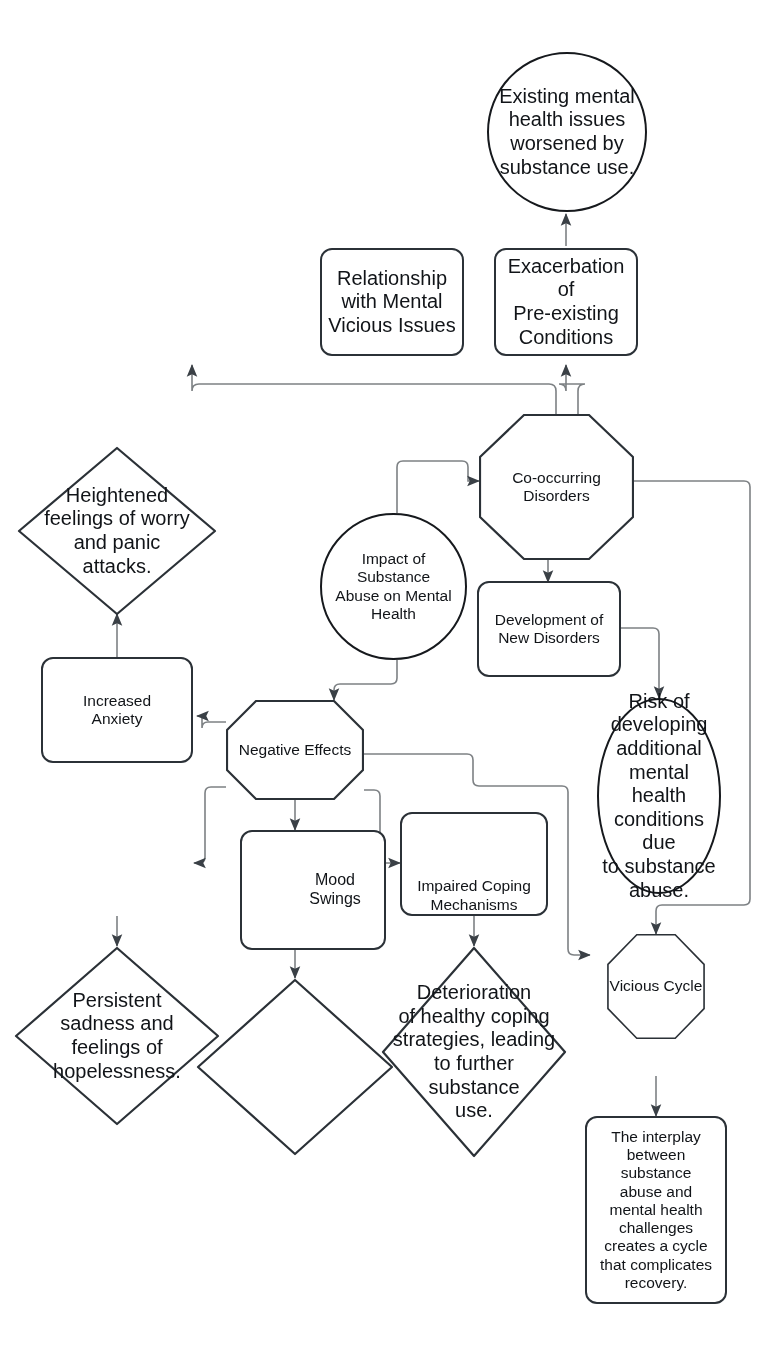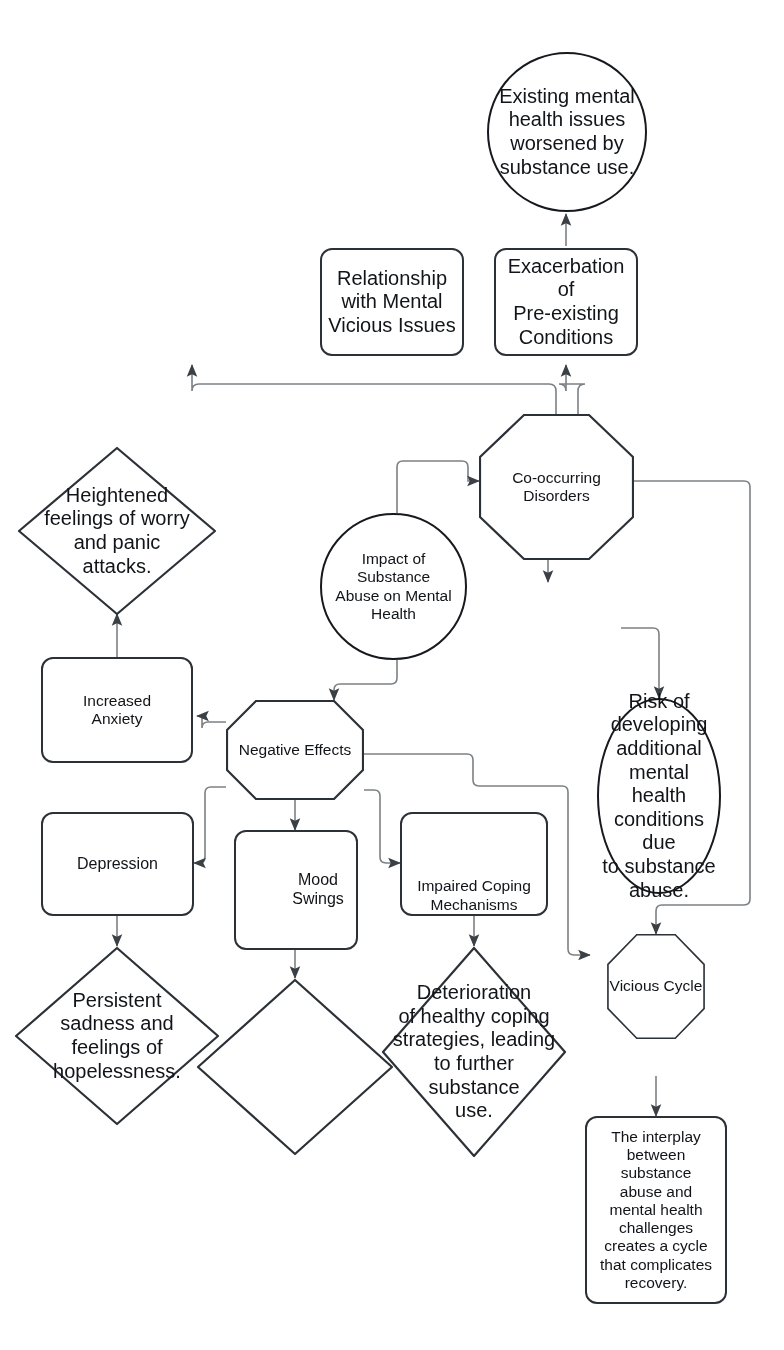--- a/index.html
+++ b/index.html
@@ -108,20 +108,24 @@
   <div class="node dia f15" style="left:17px;top:446px;width:200px;height:170px;">
     <svg class="diashape" viewBox="0 0 200 170" xmlns="http://www.w3.org/2000/svg">
       <polygon points="100,2 198,85 100,168 2,85" fill="#ffffff" stroke="#2b3137" stroke-width="2.2" stroke-linejoin="round"></polygon>
     </svg>
     <span class="txt" style="width:150px;padding:0;">Heightened
 feelings of worry
 and panic
 attacks.</span>
   </div>
 
+  <div class="node rbox f155" style="left:477px;top:581px;width:144px;height:96px;">
+    <span class="txt">Development of
+New Disorders</span>
+  </div>
 
   <div class="node ellip f15" style="left:597px;top:698px;width:124px;height:196px;">
     <span class="txt" style="width:128px;padding:0;">Risk of
 developing
 additional
 mental health
 conditions due
 to substance
 abuse.</span>
   </div>
@@ -131,25 +135,22 @@
 Anxiety</span>
   </div>
 
   <div class="node oct f155" style="left:226px;top:700px;width:138px;height:100px;">
     <svg class="octshape" viewBox="0 0 138 100" xmlns="http://www.w3.org/2000/svg">
       <polygon points="30,1 108,1 137,30 137,70 108,99 30,99 1,70 1,30" fill="#ffffff" stroke="#2b3137" stroke-width="2.2" stroke-linejoin="round"></polygon>
     </svg>
     <span class="txt" style="width:150px;padding:0;">Negative Effects</span>
   </div>
 
-  <div class="node rbox f16" style="left:41px;top:812px;width:153px;height:104px;">
-    <span class="txt">Depression</span>
-  </div>
-
-  <div class="node rbox f16" style="left:234px;top:830px;width:124px;height:120px;padding-left:44px;">
+
+  <div class="node rbox f16" style="left:240px;top:830px;width:146px;height:120px;padding-left:44px;">
     <span class="txt">Mood Swings</span>
   </div>
 
   <div class="node rbox f155" style="left:400px;top:812px;width:148px;height:104px;align-items:flex-end;padding-top:12px;">
     <span class="txt" style="width:150px;padding:0;">Impaired Coping
 Mechanisms</span>
   </div>
 
   <div class="node oct f155" style="left:590px;top:934px;width:132px;height:105px;border-radius:25px;">
     <svg class="octshape" viewBox="0 0 132 142" xmlns="http://www.w3.org/2000/svg">

